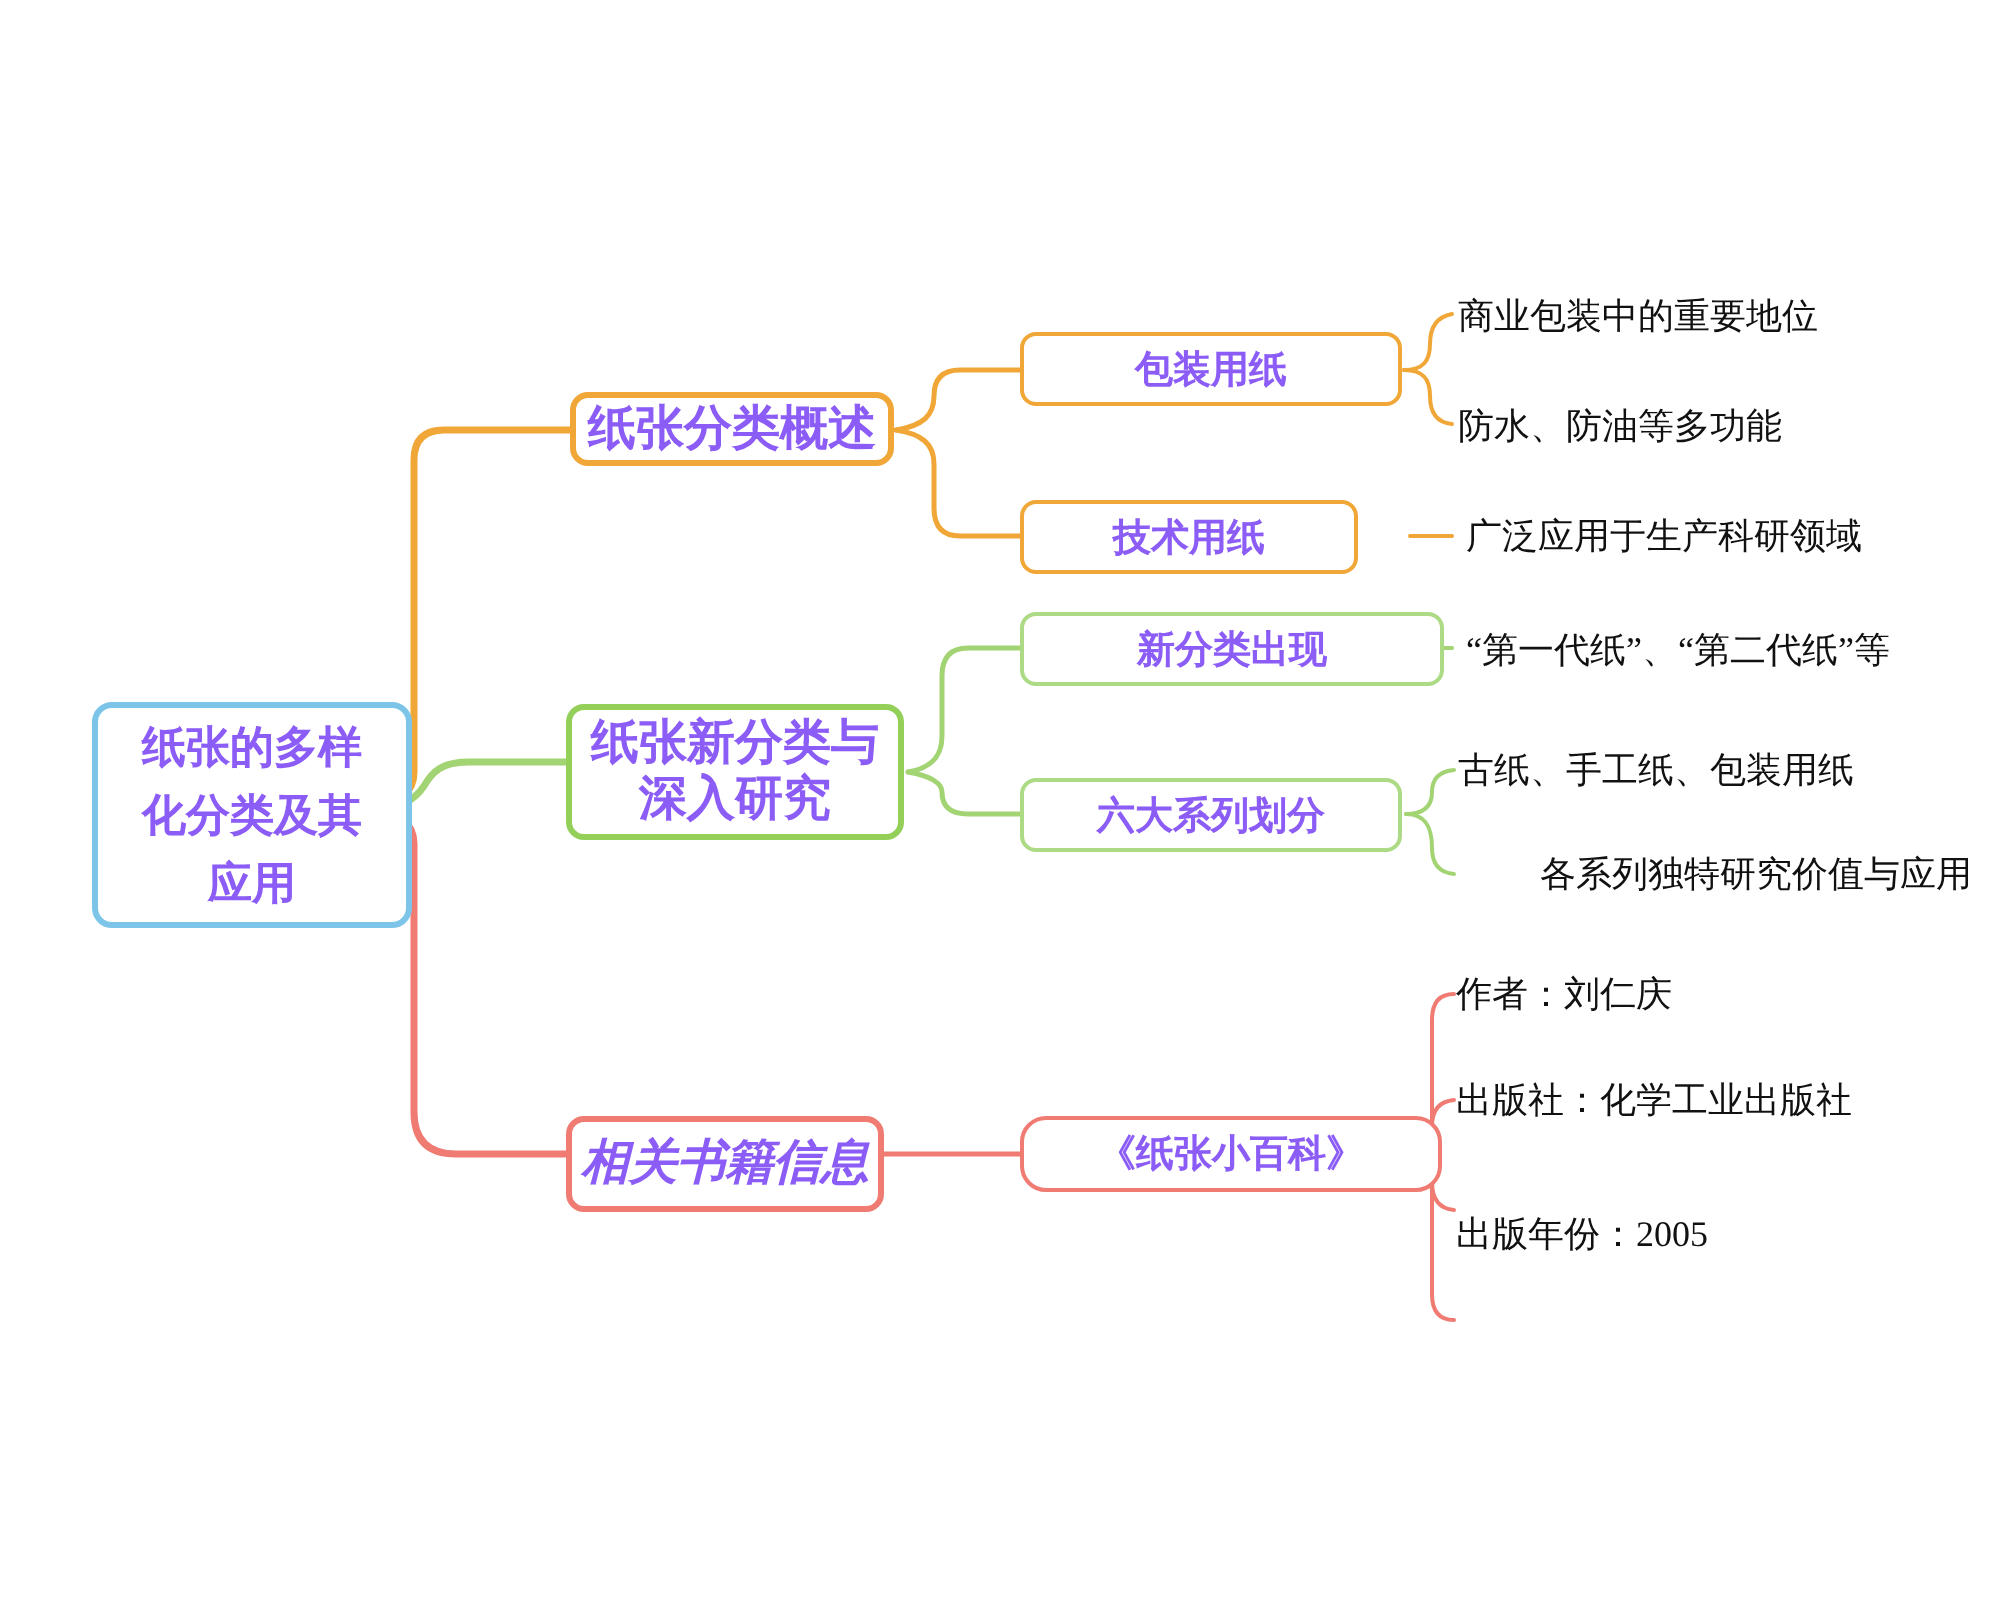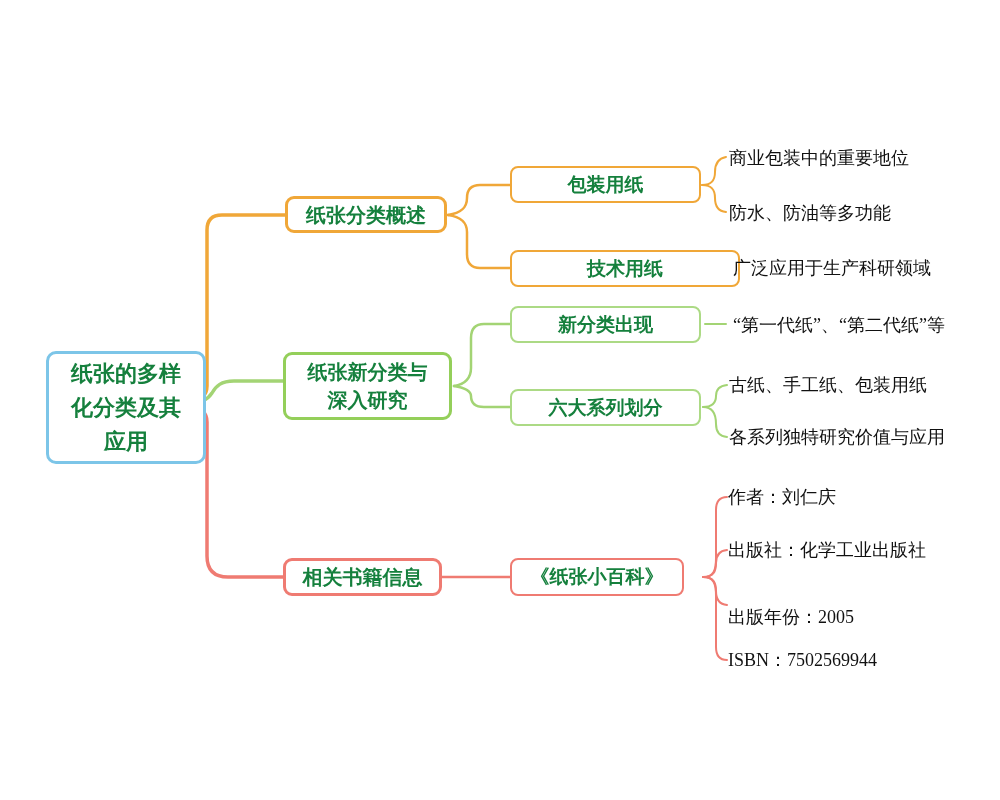--- a/index.html
+++ b/index.html
@@ -5,60 +5,60 @@
   html,body { margin:0; padding:0; background:#ffffff; }
   .canvas {
     position:relative; width:1000px; height:800px; background:#ffffff;
     font-family:"Liberation Serif","DejaVu Serif",serif; color:#111111;
     overflow:hidden;
   }
   .connector-layer { position:absolute; left:0; top:0; width:1000px; height:800px; }
   .node {
     position:absolute; display:flex; align-items:center; justify-content:center;
     background:#ffffff; text-align:center; white-space:pre-line;
-    box-sizing:border-box; color:#15803d;
+    box-sizing:border-box; color:#8b5cf6;
   }
   .root-node {
     left:46px; top:351px; width:160px; height:113px;
     border:3.5px solid #7CC5E8; border-radius:10px;
     font-size:22px; font-weight:bold; line-height:34px;
   }
   .branch-node {
     border-width:3px; border-style:solid; border-radius:9px;
-    font-size:20px; font-weight:bold; line-height:28px;
+    font-size:24px; font-weight:bold; line-height:28px;
   }
   .child-node {
     border-width:2.5px; border-style:solid; border-radius:8px;
     font-size:19px; font-weight:bold;
   }
   .b-orange { border-color:#F0A738; }
   .b-green-main { border-color:#94CF5A; }
   .b-green-light { border-color:#ACDA85; }
   .b-red { border-color:#EF7B72; }
 
   #branch-1 { left:285px; top:196px; width:162px; height:37px; }
   #branch-2 { left:283px; top:352px; width:169px; height:68px; }
-  #branch-3 { left:283px; top:558px; width:159px; height:38px; }
+  #branch-3 { left:283px; top:558px; width:159px; height:48px;font-style:italic; }
 
   #child-1 { left:510px; top:166px; width:191px; height:37px; }
-  #child-2 { left:510px; top:250px; width:230px; height:37px; }
-  #child-3 { left:510px; top:306px; width:191px; height:37px; }
+  #child-2 { left:510px; top:250px; width:169px; height:37px; }
+  #child-3 { left:510px; top:306px; width:212px; height:37px; }
   #child-4 { left:510px; top:389px; width:191px; height:37px; }
-  #child-5 { left:510px; top:558px; width:174px; height:38px; }
+  #child-5 { left:510px; top:558px; width:211px; height:38px;border-radius:13px; }
 
   .leaf {
     position:absolute; font-size:18px; line-height:24px;
     white-space:nowrap; color:#111111;
   }
   #leaf-1  { left:729px; top:146px;text-align:center; }
   #leaf-2  { left:729px; top:201px; }
   #leaf-3  { left:733px; top:256px; }
   #leaf-4  { left:733px; top:313px; }
   #leaf-5  { left:729px; top:373px; }
-  #leaf-6  { left:729px; top:425px; }
+  #leaf-6  { left:770px; top:425px; }
   #leaf-7  { left:728px; top:485px; }
   #leaf-8  { left:728px; top:538px; }
   #leaf-9  { left:728px; top:593px;margin-top:12px; }
   #leaf-10 { left:728px; top:648px; }
 
   path { fill:none; stroke-linecap:round; }
   .st-root   { stroke-width:3.5px; }
   .st-branch { stroke-width:2.5px; }
   .st-leaf   { stroke-width:2px; }
   .c-orange { stroke:#F0A738; }
@@ -117,15 +117,14 @@
 
   <div id="leaf-1" class="leaf">商业包装中的重要地位</div>
   <div id="leaf-2" class="leaf">防水、防油等多功能</div>
   <div id="leaf-4" class="leaf">“第一代纸”、“第二代纸”等</div>
   <div id="leaf-3" class="leaf">广泛应用于生产科研领域</div>
   <div id="leaf-5" class="leaf">古纸、手工纸、包装用纸</div>
   <div id="leaf-6" class="leaf">各系列独特研究价值与应用</div>
   <div id="leaf-7" class="leaf">作者：刘仁庆</div>
   <div id="leaf-8" class="leaf">出版社：化学工业出版社</div>
   <div id="leaf-9" class="leaf">出版年份：2005</div>
-  <div id="leaf-10" class="leaf">ISBN：7502569944</div>
 
 </div>
 
 </body></html>

